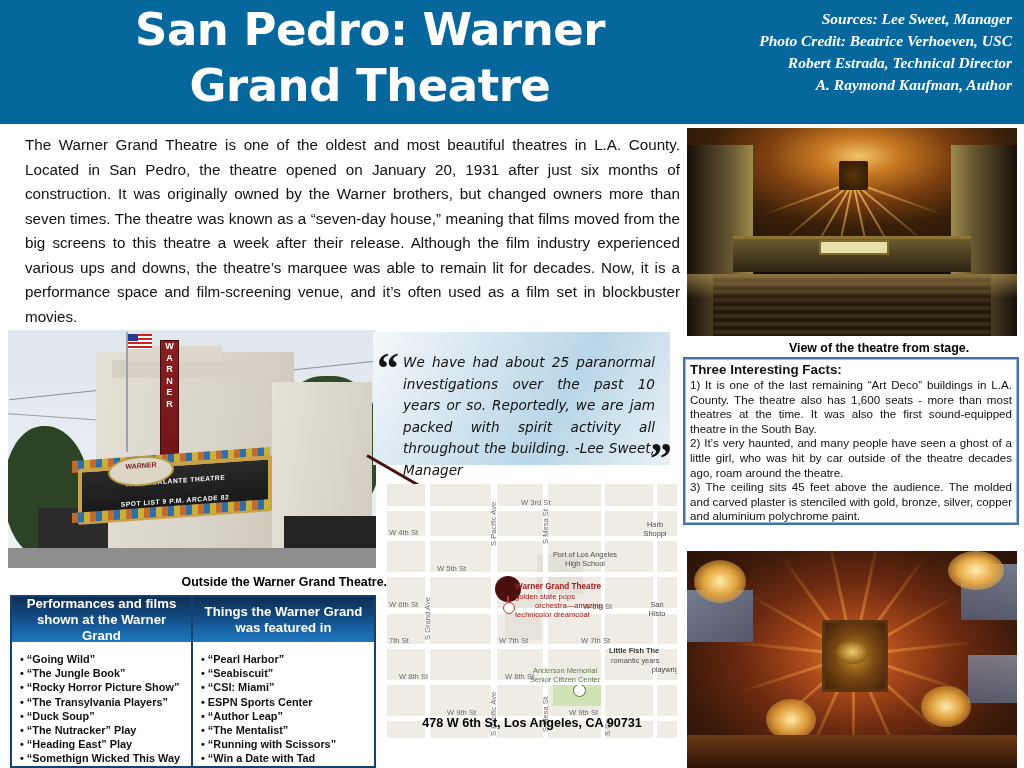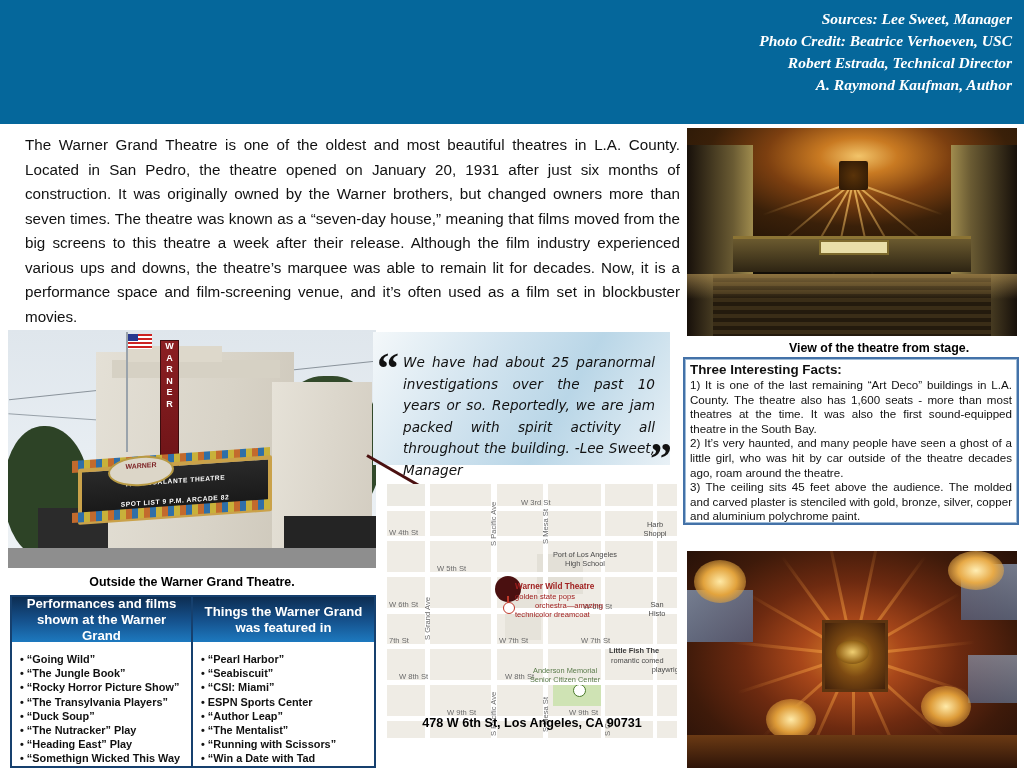--- a/index.html
+++ b/index.html
@@ -38,21 +38,21 @@
   }
 
   
   .photo-outside{
     position:absolute;left:8px;top:330px;width:368px;height:238px;
     overflow:hidden;background:#b9c3cb;
   }
   .caption{
     color:#000;font-size:12.4px;font-weight:bold;text-align:center;
   }
-  .cap-outside{position:absolute;left:8px;top:575px;width:368px;}
+  .cap-outside{position:absolute;left:19px;top:575px;width:368px;text-align:right;}
 
   
   .sky{position:absolute;inset:0;background:linear-gradient(#dfe6ec 0%,#e8eef3 55%,#eef2f5 100%);}
   .bldg{position:absolute;left:88px;top:22px;width:198px;height:216px;background:linear-gradient(100deg,#e4e0d6,#d8d3c7 60%,#cdc7ba);}
   .bldg2{position:absolute;left:264px;top:52px;width:100px;height:186px;background:linear-gradient(100deg,#e6e2d8,#d2ccc0);}
   .bldg-top{position:absolute;left:104px;top:30px;width:168px;height:18px;background:#d6d1c4;}
   .parapet{position:absolute;left:118px;top:16px;width:96px;height:16px;background:#ddd8cb;}
   .shopL{position:absolute;left:30px;top:178px;width:70px;height:60px;background:#2b2b2b;}
   .shopR{position:absolute;left:276px;top:186px;width:92px;height:52px;background:#242424;}
   .treeL{position:absolute;left:-4px;top:96px;width:86px;height:132px;border-radius:46% 52% 40% 48%;background:#2d4326;}
@@ -180,20 +180,24 @@
   }
   .list-body{padding:10px 6px 0 8px;}
   .list-body div{font-size:10.9px;font-weight:bold;line-height:14.2px;color:#111;}
 </style>
 </head>
 <body>
 
 <div class="poster">
 
   <div class="header">
+    <div class="header-title">
+      <div>San Pedro: Warner</div>
+      <div>Grand Theatre</div>
+    </div>
     <div class="header-credits">
       <div>Sources: Lee Sweet, Manager</div>
       <div>Photo Credit: Beatrice Verhoeven, USC</div>
       <div>Robert Estrada, Technical Director</div>
       <div>A. Raymond Kaufman, Author</div>
     </div>
   </div>
 
   <div class="intro">The Warner Grand Theatre is one of the oldest and most beautiful theatres in L.A. County. Located in San Pedro, the theatre opened on January 20, 1931 after just six months of construction. It was originally owned by the Warner brothers, but changed owners more than seven times. The theatre was known as a “seven-day house,” meaning that films moved from the big screens to this theatre a week after their release. Although the film industry experienced various ups and downs, the theatre’s marquee was able to remain lit for decades. Now, it is a performance space and film-screening venue, and it’s often used as a film set in blockbuster movies.</div>
 
@@ -288,34 +292,34 @@
     </div>
     <div class="poi" style="left:248px;top:36px;width:40px;">
       <div>Harb</div>
       <div>Shoppi</div>
     </div>
     <div class="poi" style="left:252px;top:116px;width:36px;">
       <div>San</div>
       <div>Histo</div>
     </div>
     <div class="poi poi-b" style="left:222px;top:162px;width:70px;text-align:left;">Little Fish The</div>
-    <div class="poi" style="left:224px;top:172px;width:70px;text-align:left;">romantic comed</div>
+    <div class="poi" style="left:224px;top:172px;width:70px;text-align:left;">romantic years</div>
     <div class="poi" style="left:228px;top:181px;width:70px;text-align:right;">playwright</div>
     <div class="poi" style="left:140px;top:182px;width:76px;color:#5a7a4a;">
       <div>Anderson Memorial</div>
       <div>Senior Citizen Center</div>
     </div>
 
     <div class="mk-dot"></div>
     <div class="mk-pin">
       <div class="pin-stem"></div>
       <div class="pin-circle"></div>
     </div>
     <div class="poi-red" style="left:128px;top:98px;">
-      <b>Warner Wild Theatre</b>
+      <b>Warner Grand Theatre</b>
     </div>
     <div class="poi-red" style="left:128px;top:108px;">golden state pops</div>
     <div class="poi-red" style="left:128px;top:117px;padding-left:20px;">orchestra—amazing</div>
     <div class="poi-red" style="left:128px;top:126px;">technicolor dreamcoat</div>
   </div>
   <div class="map-addr">478 W 6th St, Los Angeles, CA 90731</div>
 
   <div class="photo-interior">
     <div class="int-ceiling"></div>
     <div class="int-ray" style="transform:rotate(-70deg)"></div>

